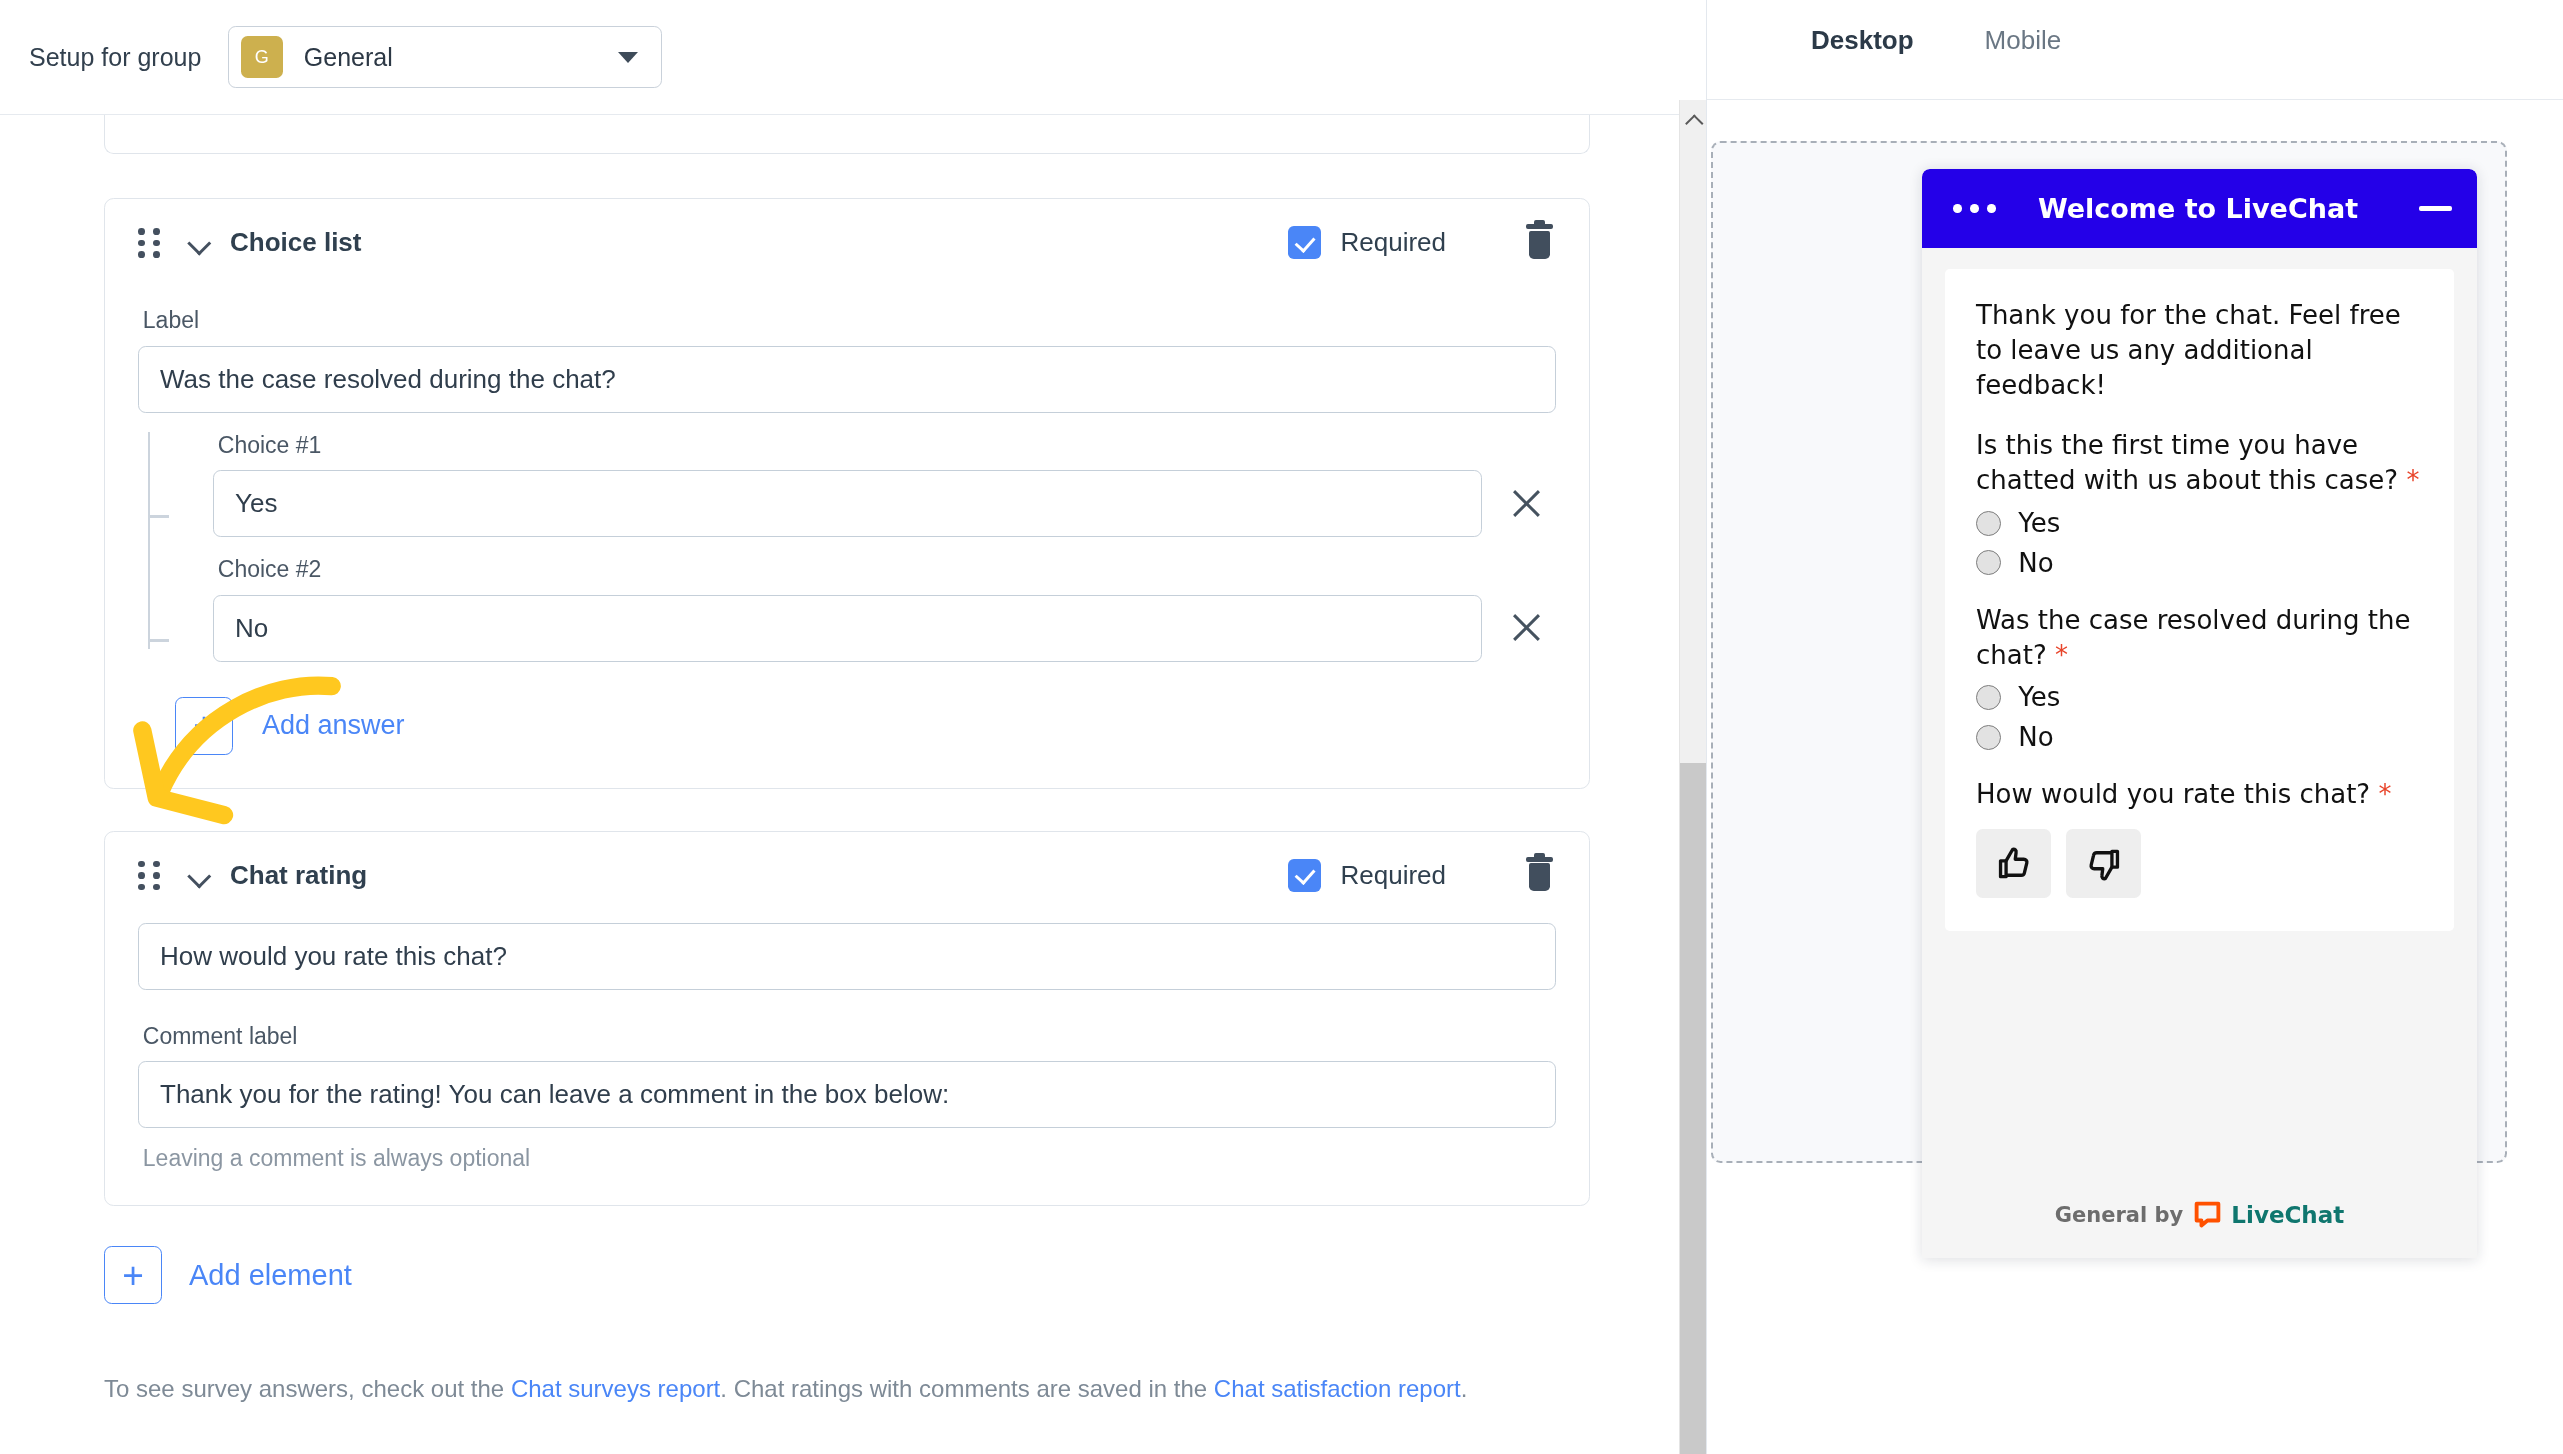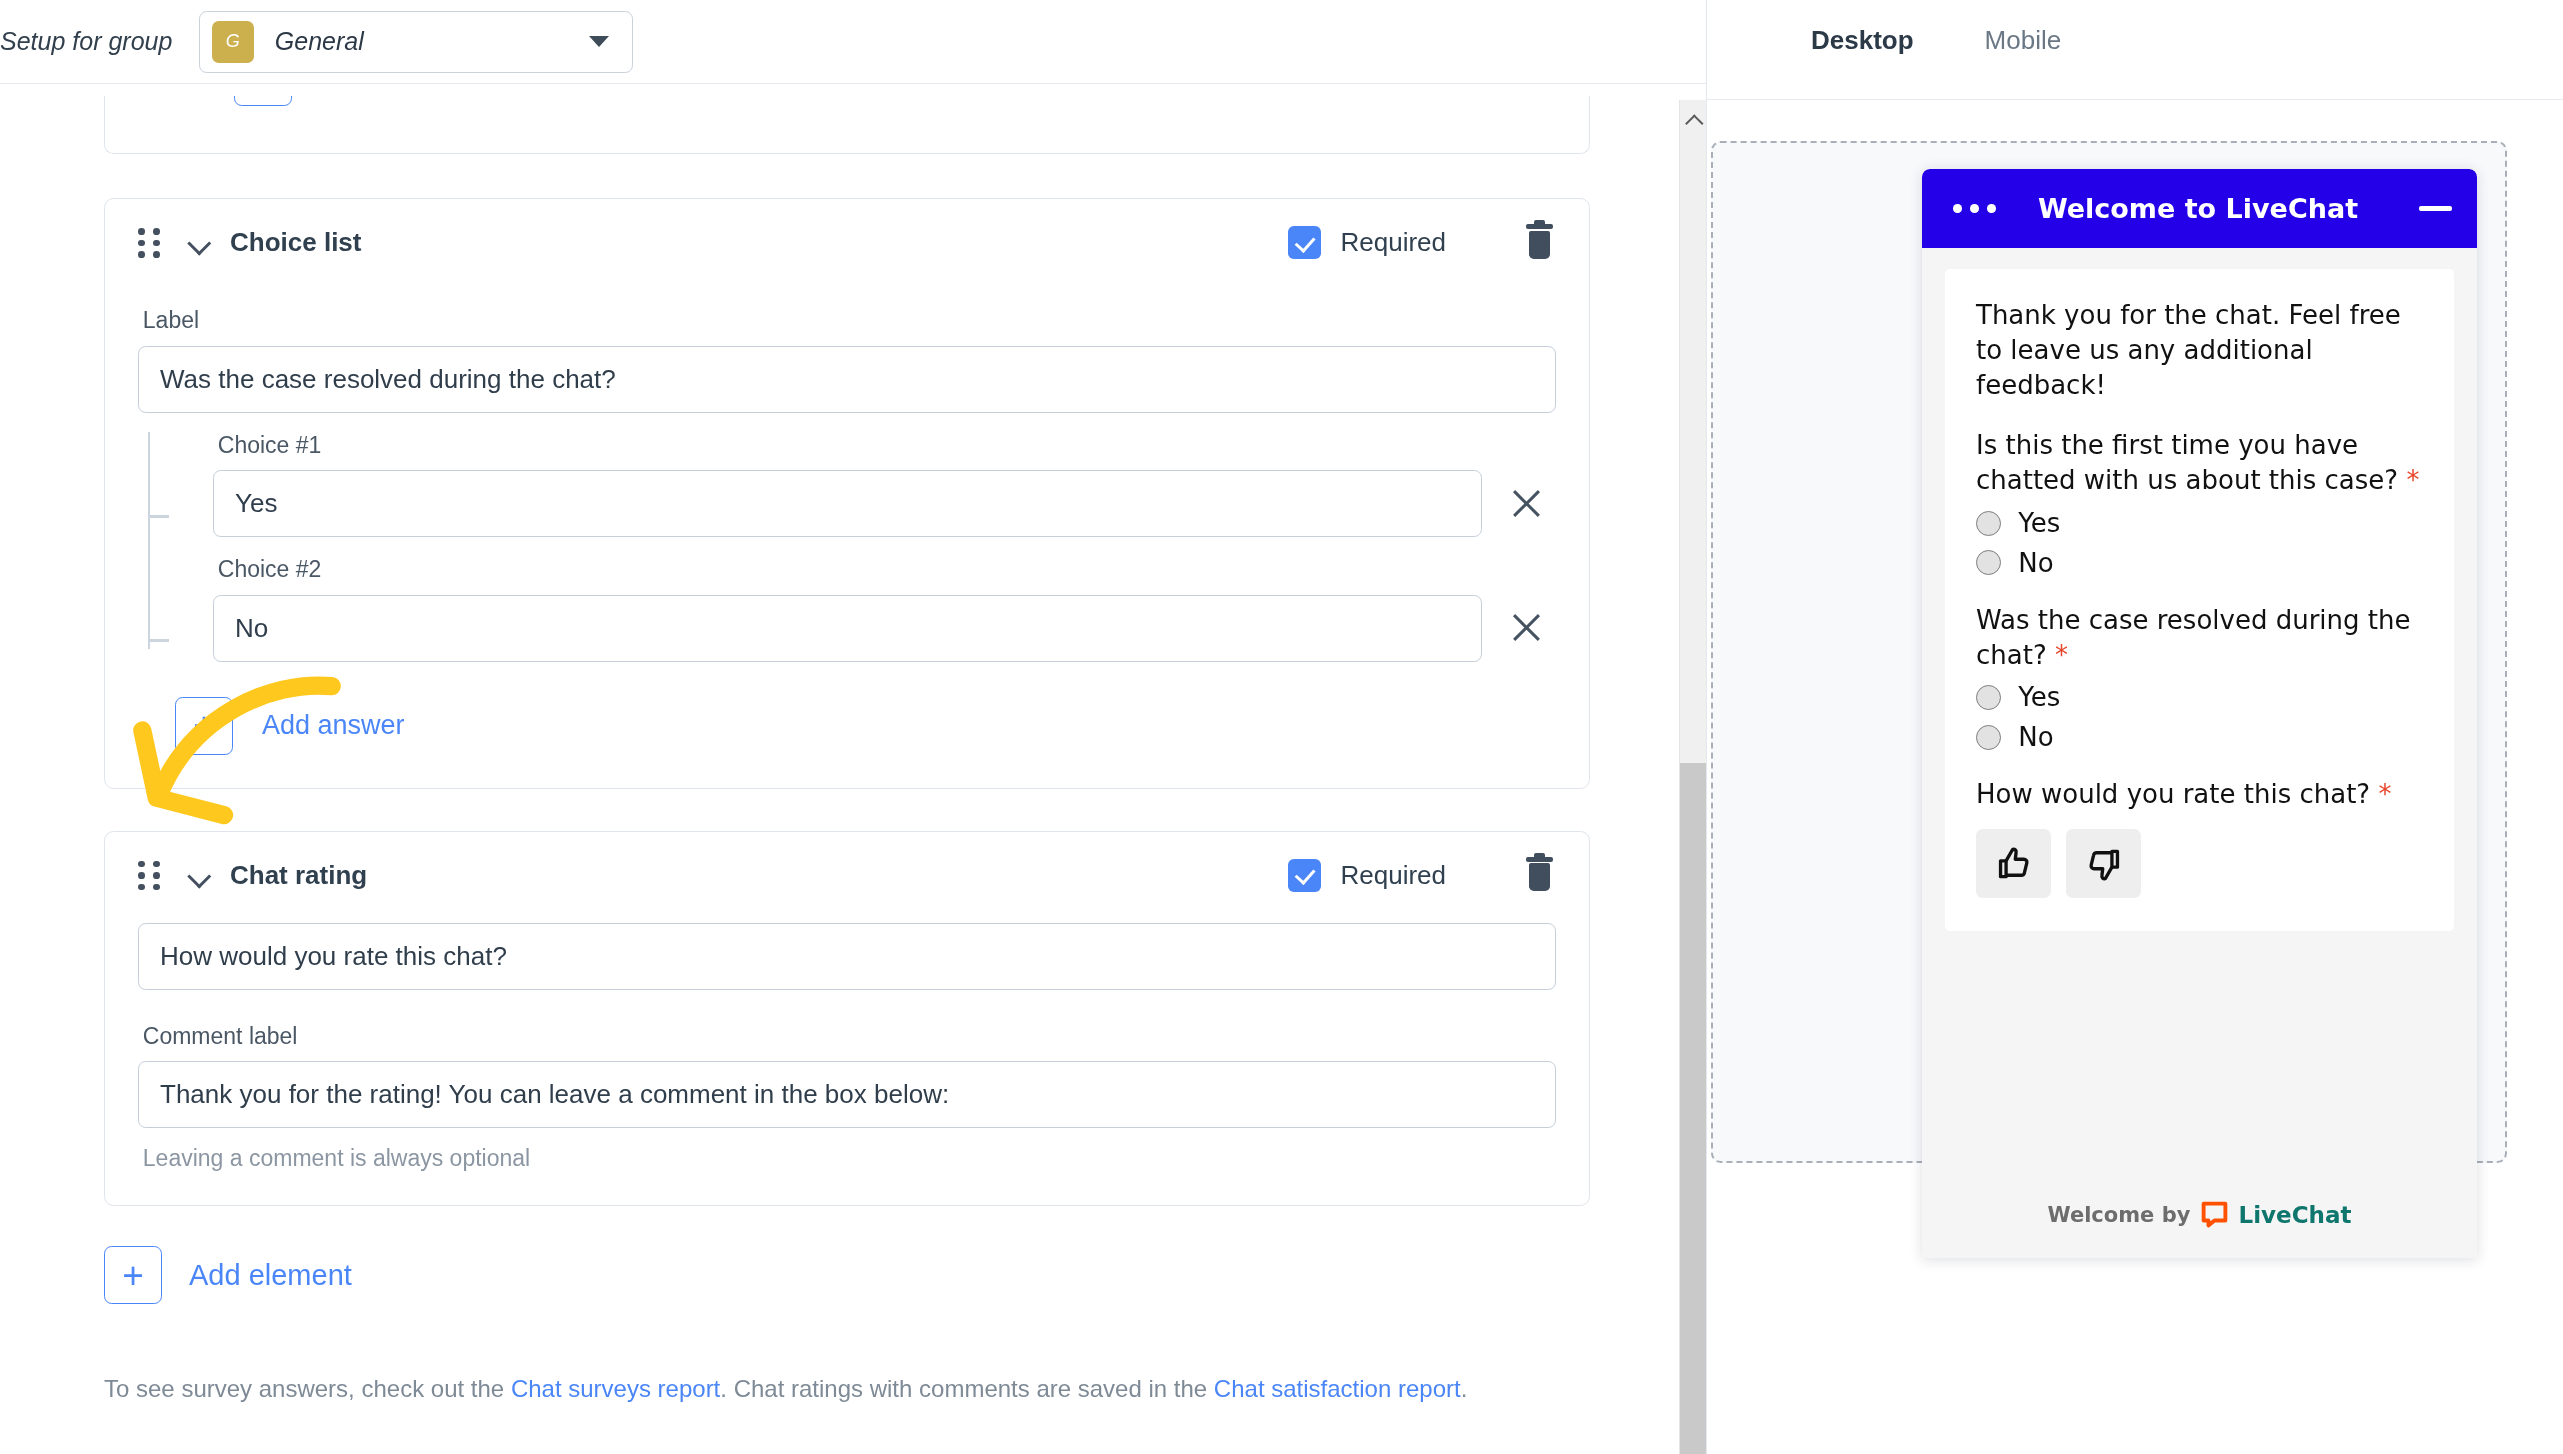--- a/index.html
+++ b/index.html
@@ -14,28 +14,28 @@
   
   .left-panel {
     position: relative;
     width: 1707px;
     height: 1454px;
     background: #ffffff;
     border-right: 1px solid #e3e8ee;
     overflow: hidden;
   }
   .setup-bar {
-    height: 84px;
+    height: 115px;
     display: flex;
     align-items: center;
+    padding-left: 29px;
     border-bottom: 1px solid #e6eaef;
     background: #fff;
     position: relative;
     z-index: 5;
-    font-style: italic;
   }
   .setup-label {
     font-size: 25px;
     color: #32404e;
     margin-right: 27px;
     white-space: nowrap;
   }
   .group-select {
     width: 434px;
     height: 62px;
@@ -655,21 +655,21 @@
               <svg width="38" height="38" viewBox="0 0 24 24" fill="none" stroke="#111" stroke-width="2.1" stroke-linejoin="round">
                 <path d="M17 14V4h3.5v10H17z"></path>
                 <path d="M17 14l-4.2 7.3c-1.5.2-2.4-.7-2.1-2.2l.5-4.1H5.8c-1.3 0-2.2-1.1-1.9-2.3l1.5-6.2c.2-1 1.1-1.6 2-1.6H17"></path>
               </svg>
             </div>
           </div>
 
         </div>
 
         <div class="powered">
-          <span class="powered-txt">Welcome by</span>
+          <span class="powered-txt">General by</span>
           <svg width="29" height="29" viewBox="0 0 24 24">
             <path d="M3 3h18v14h-9l-5 4v-4H3V3z" fill="none" stroke="#FF5100" stroke-width="3.2" stroke-linejoin="round"></path>
           </svg>
           <span class="lc-name">LiveChat</span>
         </div>
       </div>
 
     </div>
   </div>
 </div>

